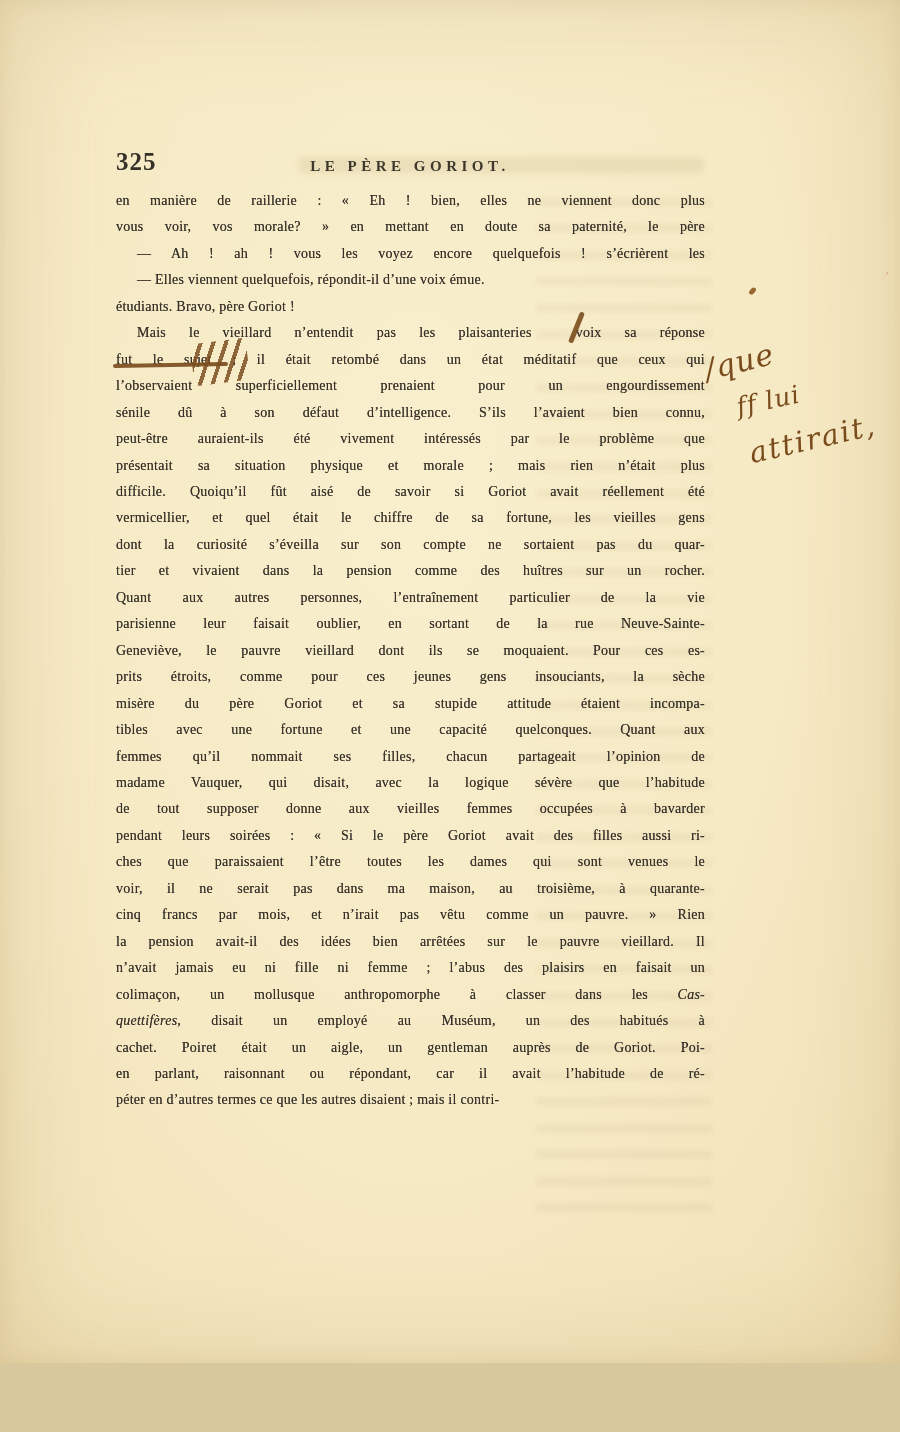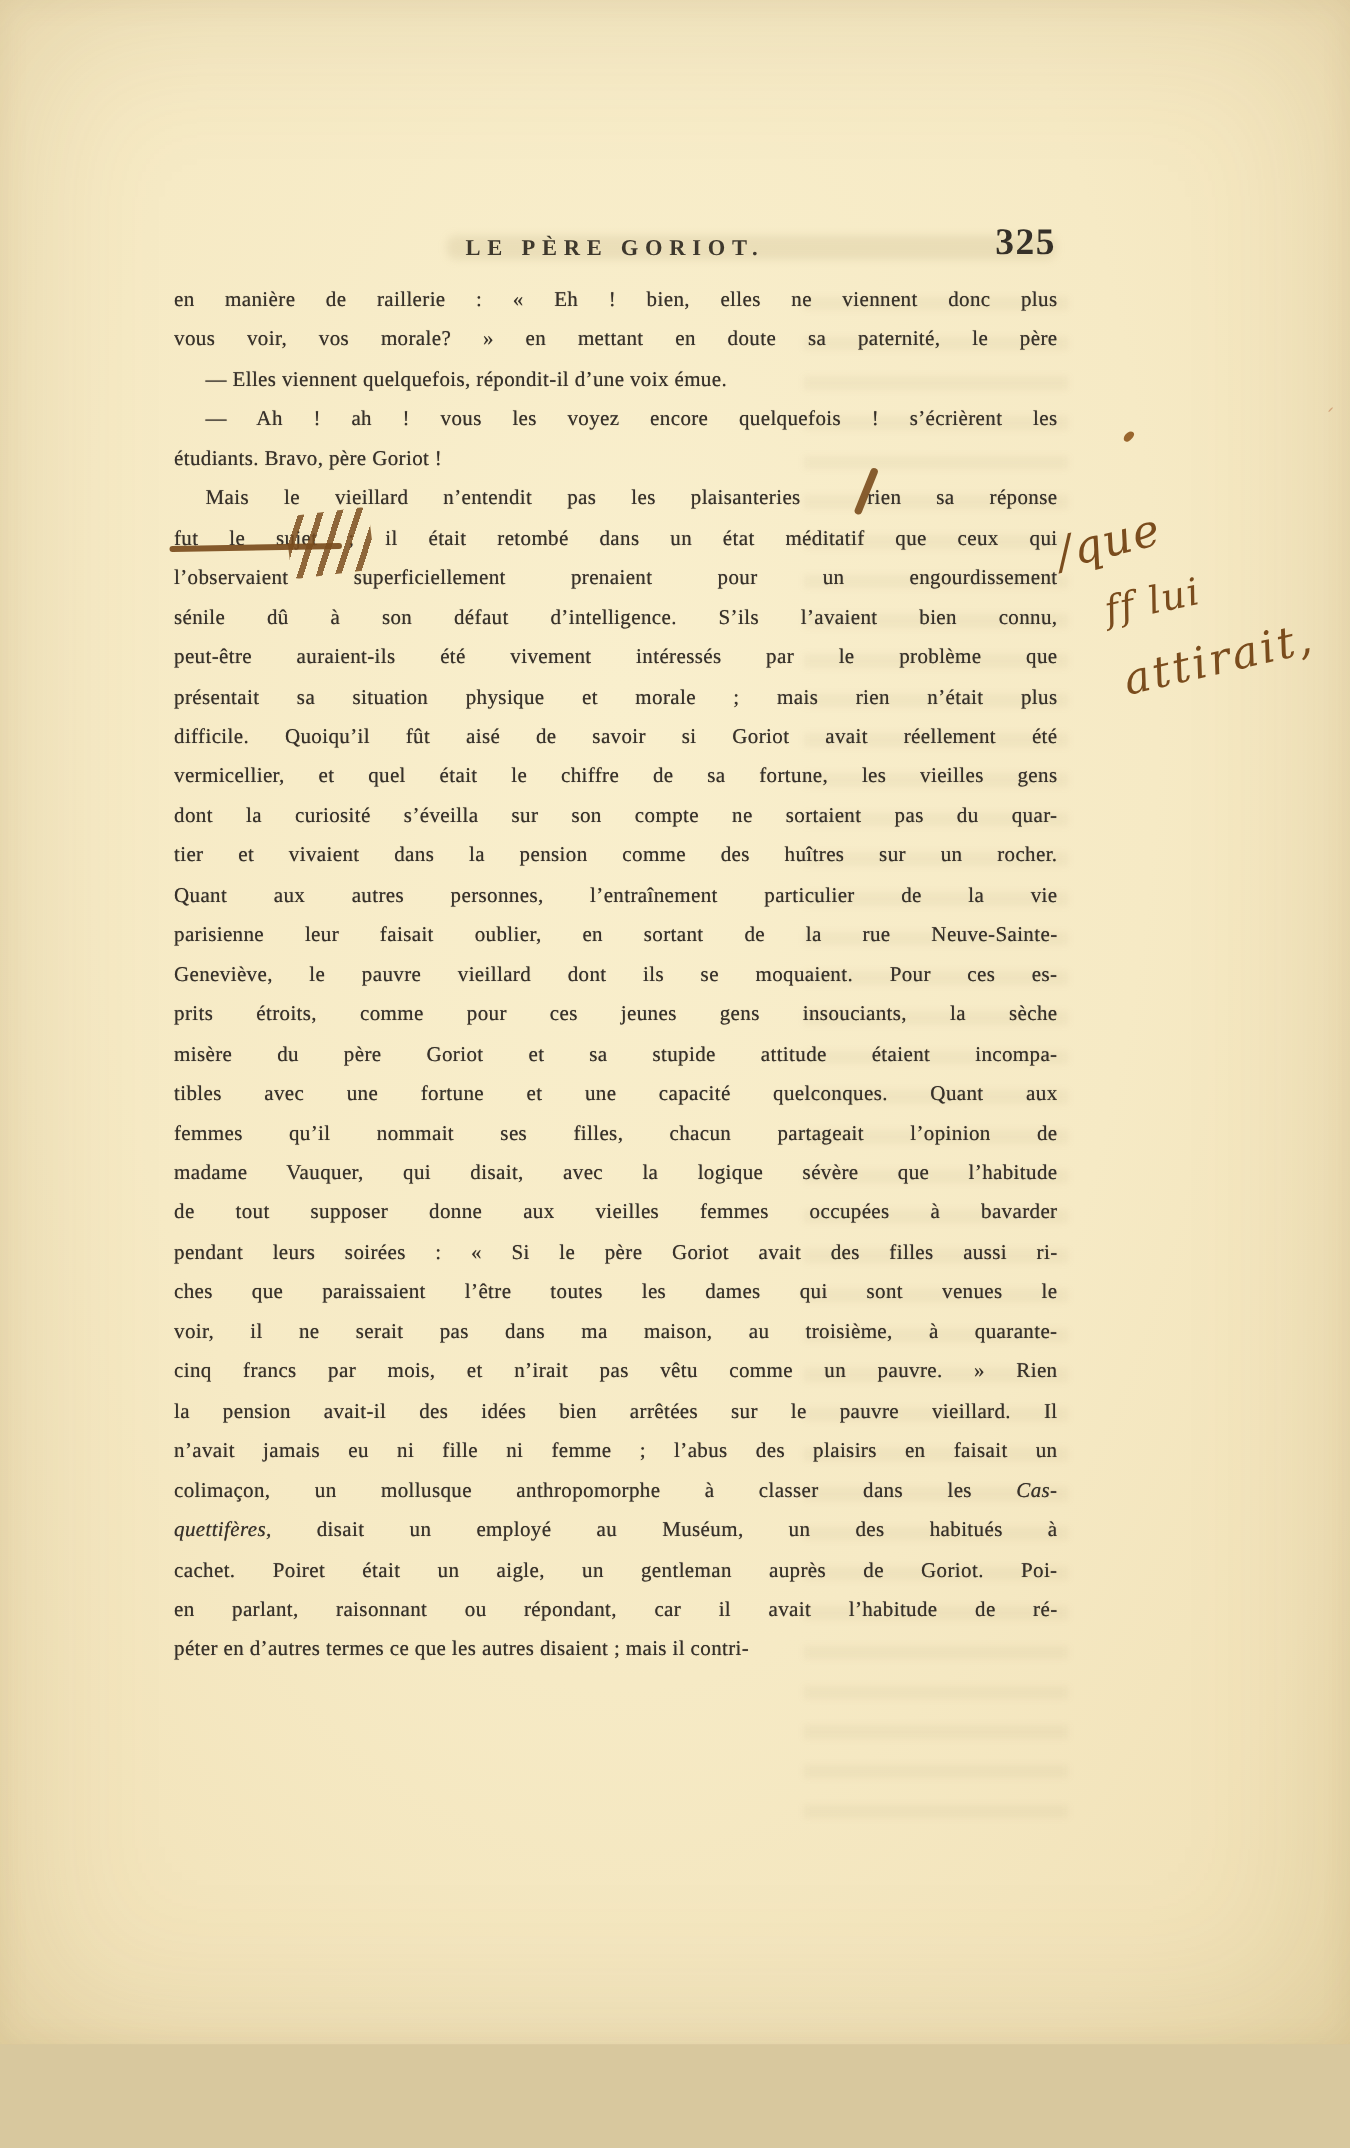--- a/index.html
+++ b/index.html
@@ -44,21 +44,21 @@
      -620px -120px 0 -3px  rgba(172,122,72,0.35);
   }
 
   .running-title {
     position:absolute; left:116px; top:158px; width:588px;
     text-align:center; font-size:15px; font-weight:bold;
     letter-spacing:4.5px; color:#3e382d;
   }
   .page-number {
     position:absolute; left:116px; top:148px; width:588px;
-    text-align:right; font-size:25px; font-weight:bold;
+    text-align:left; font-size:25px; font-weight:bold;
     letter-spacing:1px; color:#353028;
   }
 
   .body-text {
     position:absolute; left:116px; top:188px; width:589px;
     font-size:14px; line-height:26.45px; letter-spacing:0.25px;
     color:#37312a; text-shadow:0 0 0.45px rgba(55,49,42,0.75);
   }
   .line { text-align:justify; text-align-last:justify; }
   .line.end { text-align-last:auto; }
@@ -106,24 +106,24 @@
   <div class="showthrough-body"></div>
   <div class="speck"></div>
 
   <div class="running-title">LE PÈRE GORIOT.</div>
 
   <div class="page-number">325</div>
 
   <div class="body-text">
       <div class="line"><span class="seg-plain">en manière de raillerie : « Eh ! bien, elles ne viennent donc plus</span></div>
       <div class="line"><span class="seg-plain">vous voir, vos morale? » en mettant en doute sa paternité, le père</span></div>
+      <div class="line indent"><span class="seg-plain">— Ah ! ah ! vous les voyez encore quelquefois ! s’écrièrent les</span></div>
       <div class="line indent end"><span class="seg-plain">— Elles viennent quelquefois, répondit-il d’une voix émue.</span></div>
-      <div class="line indent"><span class="seg-plain">— Ah ! ah ! vous les voyez encore quelquefois ! s’écrièrent les</span></div>
       <div class="line end"><span class="seg-plain">étudiants. Bravo, père Goriot !</span></div>
-      <div class="line indent"><span class="seg-plain">Mais le vieillard n’entendit pas les plaisanteries </span><span class="seg-slash">rien</span><span class="seg-plain"> sa réponse</span></div>
+      <div class="line indent"><span class="seg-plain">Mais le vieillard n’entendit pas les plaisanteries </span><span class="seg-slash">voix</span><span class="seg-plain"> sa réponse</span></div>
       <div class="line"><span class="seg-strike">fut le sujet ;<i class="scribble"></i></span><span class="seg-plain"> il était retombé dans un état méditatif que ceux qui</span></div>
       <div class="line"><span class="seg-plain">l’observaient superficiellement prenaient pour un engourdissement</span></div>
       <div class="line"><span class="seg-plain">sénile dû à son défaut d’intelligence. S’ils l’avaient bien connu,</span></div>
       <div class="line"><span class="seg-plain">peut-être auraient-ils été vivement intéressés par le problème que</span></div>
       <div class="line"><span class="seg-plain">présentait sa situation physique et morale ; mais rien n’était plus</span></div>
       <div class="line"><span class="seg-plain">difficile. Quoiqu’il fût aisé de savoir si Goriot avait réellement été</span></div>
       <div class="line"><span class="seg-plain">vermicellier, et quel était le chiffre de sa fortune, les vieilles gens</span></div>
       <div class="line"><span class="seg-plain">dont la curiosité s’éveilla sur son compte ne sortaient pas du quar-</span></div>
       <div class="line"><span class="seg-plain">tier et vivaient dans la pension comme des huîtres sur un rocher.</span></div>
       <div class="line"><span class="seg-plain">Quant aux autres personnes, l’entraînement particulier de la vie</span></div>

